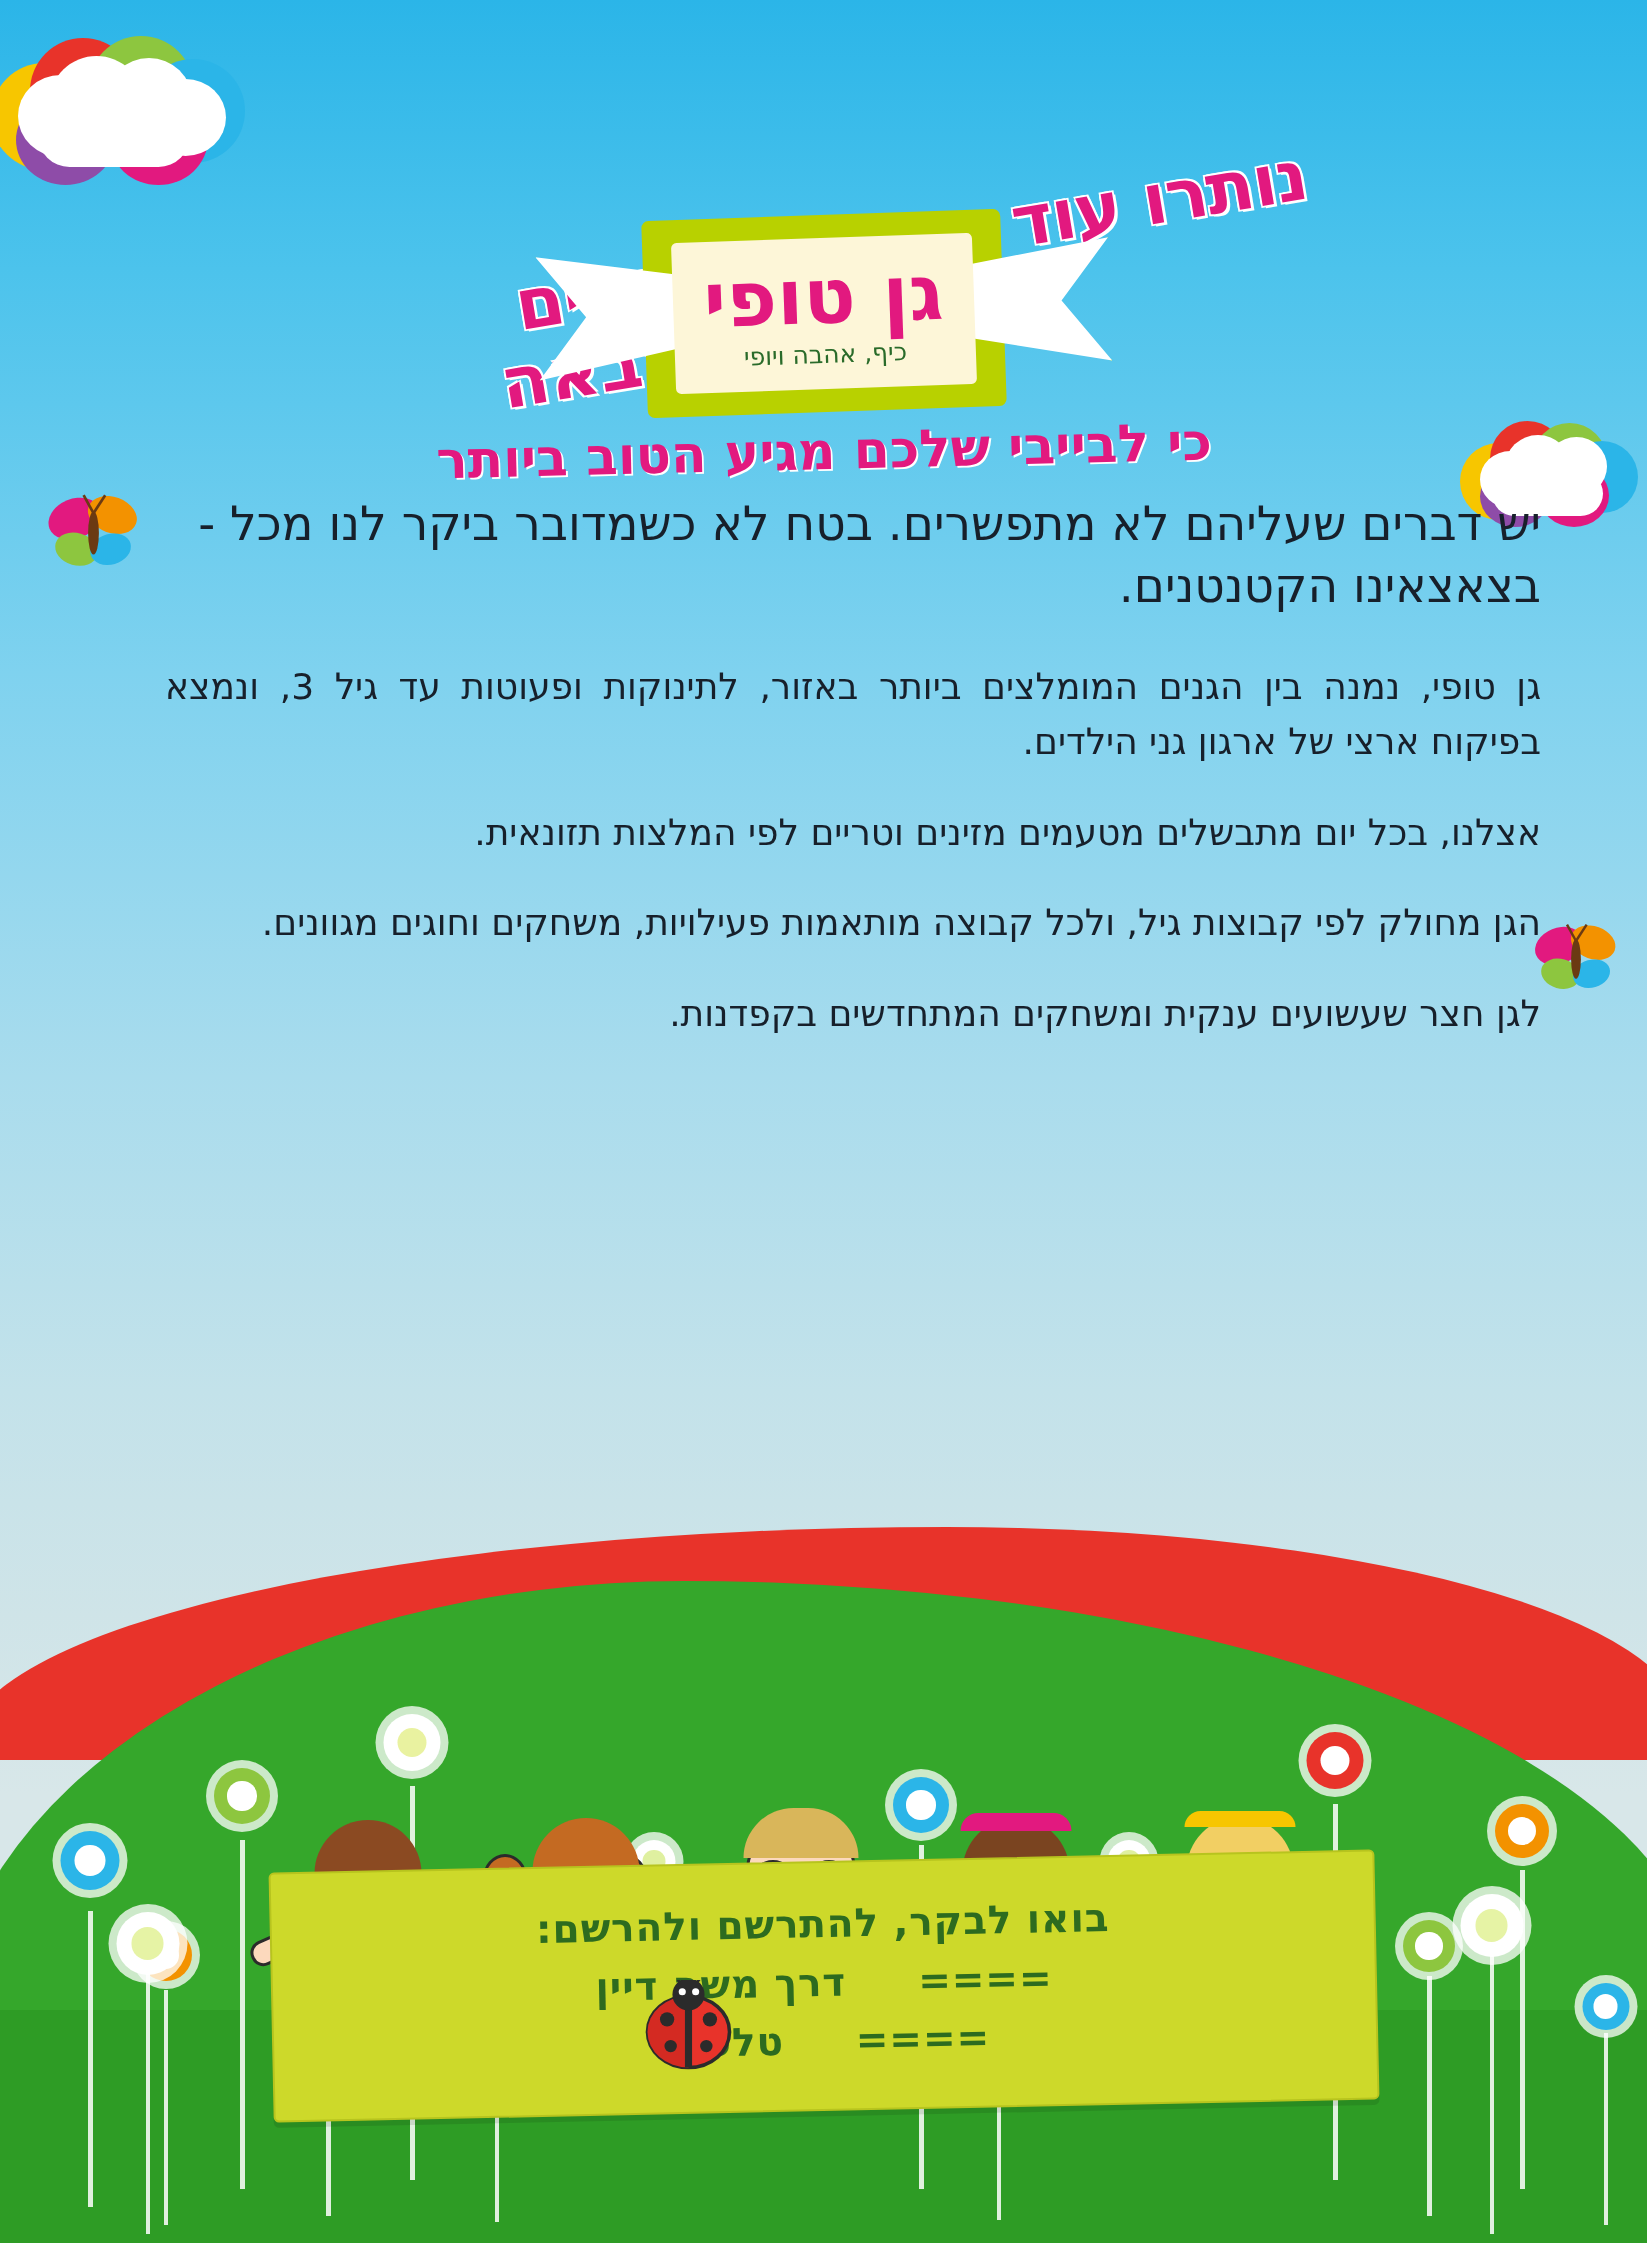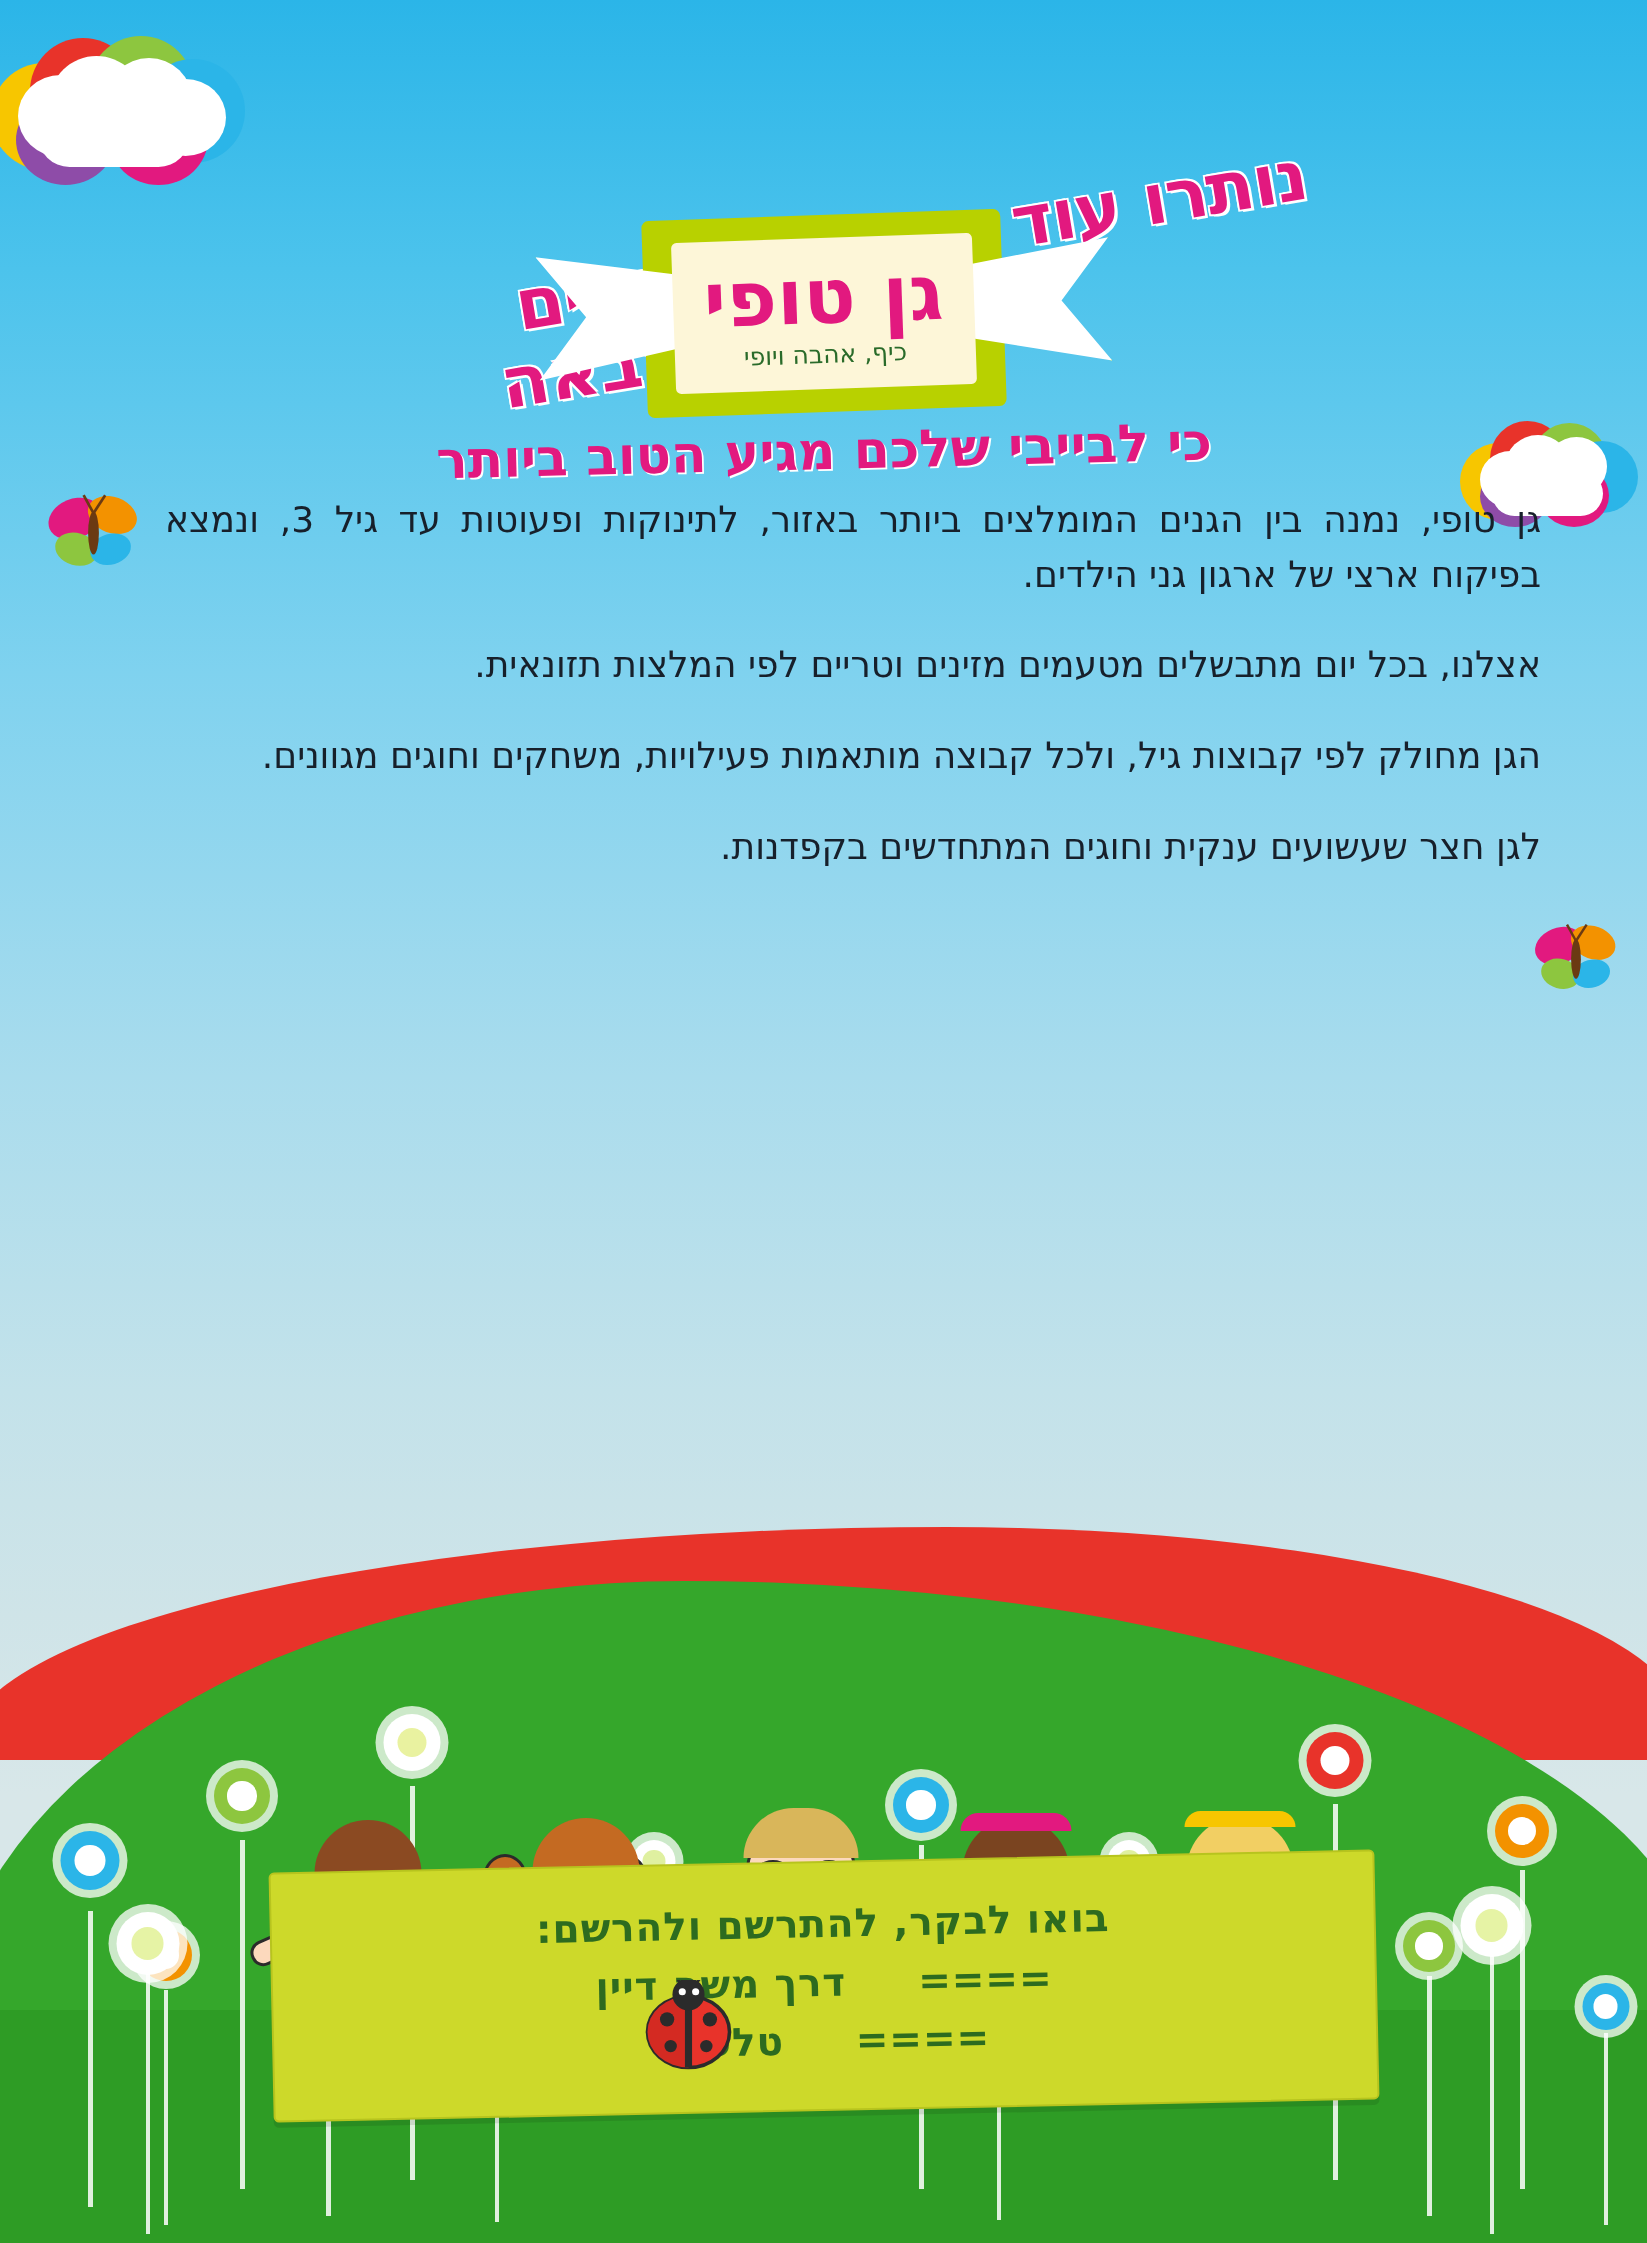--- a/index.html
+++ b/index.html
@@ -437,24 +437,25 @@
         <ellipse cx="36" cy="68" rx="24" ry="18" fill="#8dc63f" transform="rotate(16 36 68)"></ellipse>
         <ellipse cx="74" cy="68" rx="23" ry="17" fill="#2bb5e8" transform="rotate(-16 74 68)"></ellipse>
         <ellipse cx="55" cy="50" rx="6" ry="24" fill="#6b3a12"></ellipse>
         <path d="M55 28 L44 8" stroke="#6b3a12" stroke-width="3" fill="none"></path>
         <path d="M55 28 L68 8" stroke="#6b3a12" stroke-width="3" fill="none"></path>
       </g>
     </svg>
   </div>
 
   <div class="body-copy">
+    <div class="lead">יש דברים שעליהם לא מתפשרים. בטח לא כשמדובר ביקר לנו מכל - בצאצאינו הקטנטנים.</div>
     <div class="para">גן טופי, נמנה בין הגנים המומלצים ביותר באזור, לתינוקות ופעוטות עד גיל 3, ונמצא בפיקוח ארצי של ארגון גני הילדים.</div>
     <div class="para">אצלנו, בכל יום מתבשלים מטעמים מזינים וטריים לפי המלצות תזונאית.</div>
     <div class="para">הגן מחולק לפי קבוצות גיל, ולכל קבוצה מותאמות פעילויות, משחקים וחוגים מגוונים.</div>
-    <div class="para">לגן חצר שעשועים ענקית וחוגים המתחדשים בקפדנות.</div>
+    <div class="para">לגן חצר שעשועים ענקית ומשחקים המתחדשים בקפדנות.</div>
   </div>
 
   <div class="scene">
     <div class="red-hill"></div>
     <div class="green-hill"></div>
     <div class="grass-strip"></div>
 
     <div class="dandy" style="left:54px;  bottom:36px;  width:72px;  height:376px;">
       <div class="stem" style="height:296px;"></div>
       <div class="head" style="width:59px; height:59px; background:#2bb5e8;">

